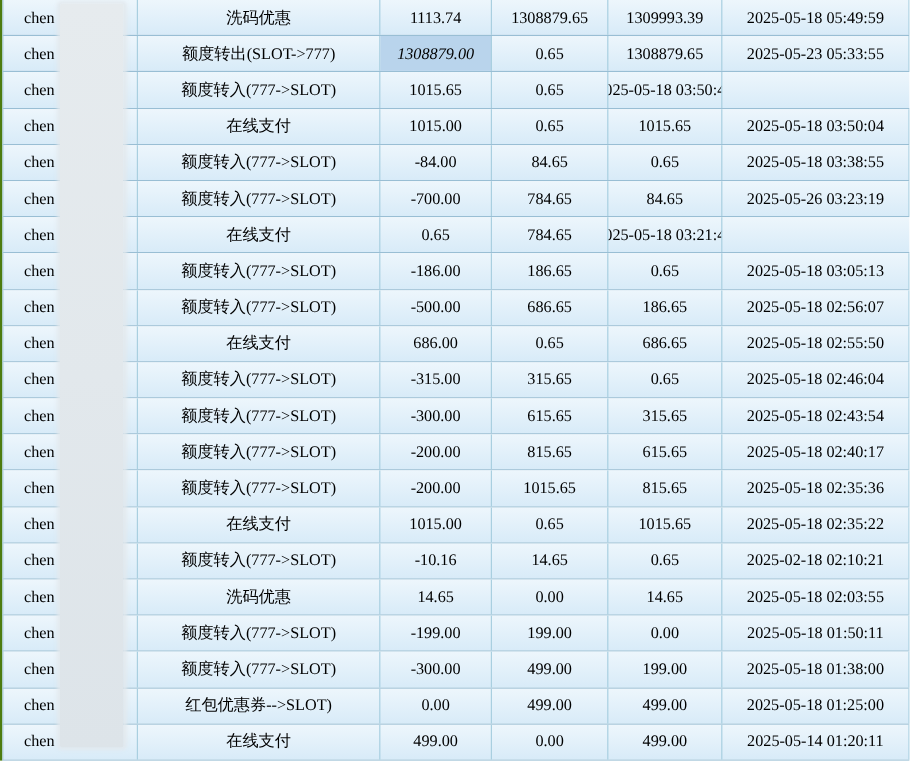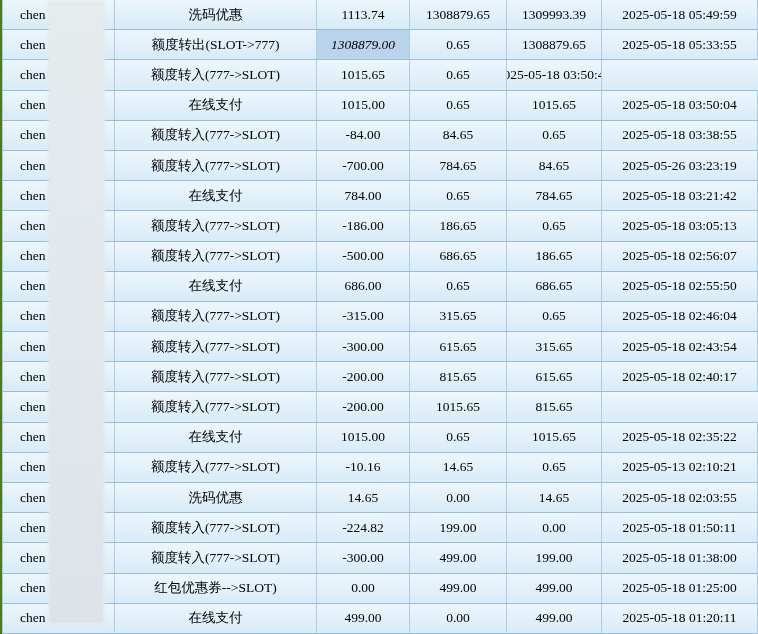--- a/index.html
+++ b/index.html
@@ -61,21 +61,21 @@
     <div class="cell">1308879.65</div>
     <div class="cell">1309993.39</div>
     <div class="cell">2025-05-18 05:49:59</div>
   </div>
     <div class="row">
     <div class="cell username">chen</div>
     <div class="cell">额度转出(SLOT-&gt;777)</div>
     <div class="cell selected">1308879.00</div>
     <div class="cell">0.65</div>
     <div class="cell">1308879.65</div>
-    <div class="cell">2025-05-18 05:33:55</div>
+    <div class="cell">2025-05-23 05:33:55</div>
   </div>
     <div class="row">
     <div class="cell username">chen</div>
     <div class="cell">额度转入(777-&gt;SLOT)</div>
     <div class="cell">1015.65</div>
     <div class="cell">0.65</div>
     <div class="cell">2025-05-18 03:50:44</div>
   </div>
     <div class="row">
     <div class="cell username">chen</div>
@@ -97,21 +97,20 @@
     <div class="cell username">chen</div>
     <div class="cell">额度转入(777-&gt;SLOT)</div>
     <div class="cell">-700.00</div>
     <div class="cell">784.65</div>
     <div class="cell">84.65</div>
     <div class="cell">2025-05-26 03:23:19</div>
   </div>
     <div class="row">
     <div class="cell username">chen</div>
     <div class="cell">在线支付</div>
-    <div class="cell">784.00</div>
     <div class="cell">0.65</div>
     <div class="cell">784.65</div>
     <div class="cell">2025-05-18 03:21:42</div>
   </div>
     <div class="row">
     <div class="cell username">chen</div>
     <div class="cell">额度转入(777-&gt;SLOT)</div>
     <div class="cell">-186.00</div>
     <div class="cell">186.65</div>
     <div class="cell">0.65</div>
@@ -156,49 +155,50 @@
     <div class="cell">815.65</div>
     <div class="cell">615.65</div>
     <div class="cell">2025-05-18 02:40:17</div>
   </div>
     <div class="row">
     <div class="cell username">chen</div>
     <div class="cell">额度转入(777-&gt;SLOT)</div>
     <div class="cell">-200.00</div>
     <div class="cell">1015.65</div>
     <div class="cell">815.65</div>
+    <div class="cell">2025-05-18 02:35:36</div>
   </div>
     <div class="row">
     <div class="cell username">chen</div>
     <div class="cell">在线支付</div>
     <div class="cell">1015.00</div>
     <div class="cell">0.65</div>
     <div class="cell">1015.65</div>
     <div class="cell">2025-05-18 02:35:22</div>
   </div>
     <div class="row">
     <div class="cell username">chen</div>
     <div class="cell">额度转入(777-&gt;SLOT)</div>
     <div class="cell">-10.16</div>
     <div class="cell">14.65</div>
     <div class="cell">0.65</div>
-    <div class="cell">2025-05-13 02:10:21</div>
+    <div class="cell">2025-02-18 02:10:21</div>
   </div>
     <div class="row">
     <div class="cell username">chen</div>
     <div class="cell">洗码优惠</div>
     <div class="cell">14.65</div>
     <div class="cell">0.00</div>
     <div class="cell">14.65</div>
     <div class="cell">2025-05-18 02:03:55</div>
   </div>
     <div class="row">
     <div class="cell username">chen</div>
     <div class="cell">额度转入(777-&gt;SLOT)</div>
-    <div class="cell">-224.82</div>
+    <div class="cell">-199.00</div>
     <div class="cell">199.00</div>
     <div class="cell">0.00</div>
     <div class="cell">2025-05-18 01:50:11</div>
   </div>
     <div class="row">
     <div class="cell username">chen</div>
     <div class="cell">额度转入(777-&gt;SLOT)</div>
     <div class="cell">-300.00</div>
     <div class="cell">499.00</div>
     <div class="cell">199.00</div>
@@ -211,15 +211,15 @@
     <div class="cell">499.00</div>
     <div class="cell">499.00</div>
     <div class="cell">2025-05-18 01:25:00</div>
   </div>
     <div class="row">
     <div class="cell username">chen</div>
     <div class="cell">在线支付</div>
     <div class="cell">499.00</div>
     <div class="cell">0.00</div>
     <div class="cell">499.00</div>
-    <div class="cell">2025-05-18 01:20:11</div>
+    <div class="cell">2025-05-14 01:20:11</div>
   </div>
   </div>
 
 </body></html>

